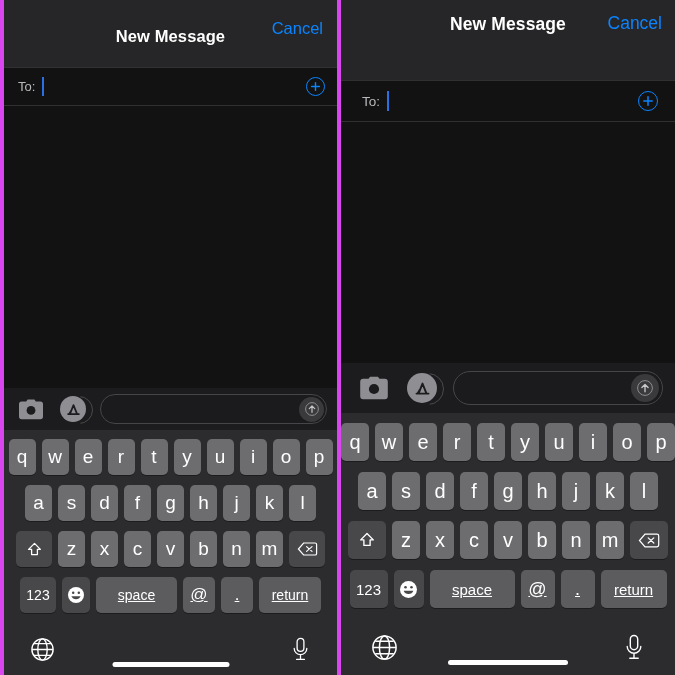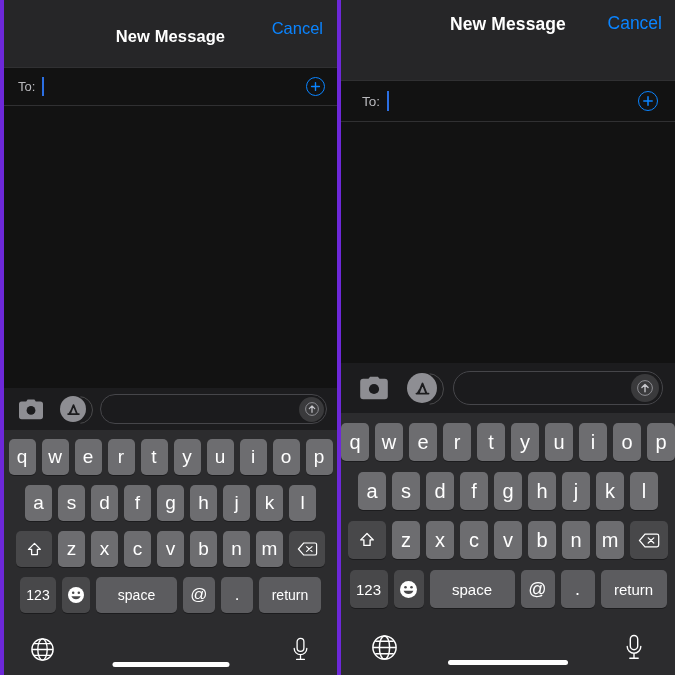--- a/index.html
+++ b/index.html
@@ -5,21 +5,21 @@
   * { box-sizing: border-box; margin: 0; padding: 0; }
   html, body {
     width: 675px; height: 675px;
     background: #8a8a8a;
     font-family: "Liberation Sans", sans-serif;
     overflow: hidden;
   }
   .stage {
     width: 675px; height: 675px;
     display: flex;
-    background: #6d28d9;
+    background: #d946ef;
   }
 
   
   .phone {
     position: relative;
     height: 675px;
     background: #1c1c1e;
     display: flex;
     flex-direction: column;
     overflow: hidden;
@@ -199,21 +199,21 @@
     align-items: center;
     justify-content: center;
     cursor: pointer;
     flex: none;
     box-shadow: 0 1px 0 rgba(0,0,0,.35);
   }
   .phone--left  .key { width: 27px; height: 36px; font-size: 19px; }
   .phone--right .key { width: 28px; height: 38px; font-size: 20px; }
 
   .key.dark { background: #48484a; }
-  .key.mid  { background: #5c5c5f; }
+  .key.mid  { background: #5c5c5f; text-decoration: underline; }
 
   .phone--left  .key.fn      { width: 36px; }
   .phone--right .key.fn      { width: 38px; }
   .phone--left  .key.space   { width: 81px; font-size: 14px; }
   .phone--right .key.space   { width: 85px; font-size: 15px; }
   .phone--left  .key.ret     { width: 62px; font-size: 14px; }
   .phone--right .key.ret     { width: 66px; font-size: 15px; }
   .phone--left  .key.num     { width: 36px; font-size: 14px; }
   .phone--right .key.num     { width: 38px; font-size: 15px; }
   .phone--left  .key.emoji   { width: 28px; }

